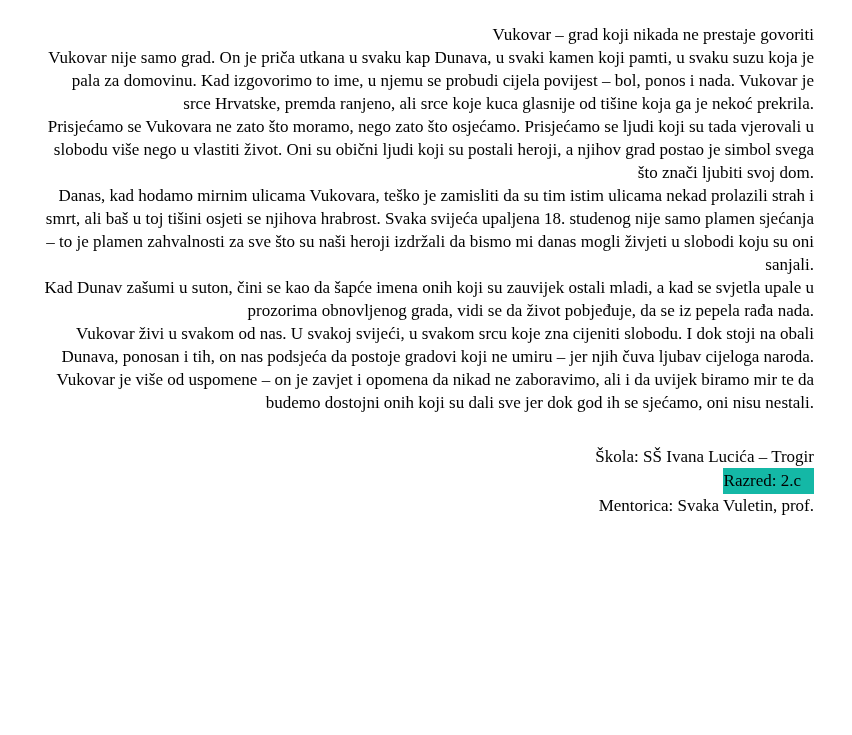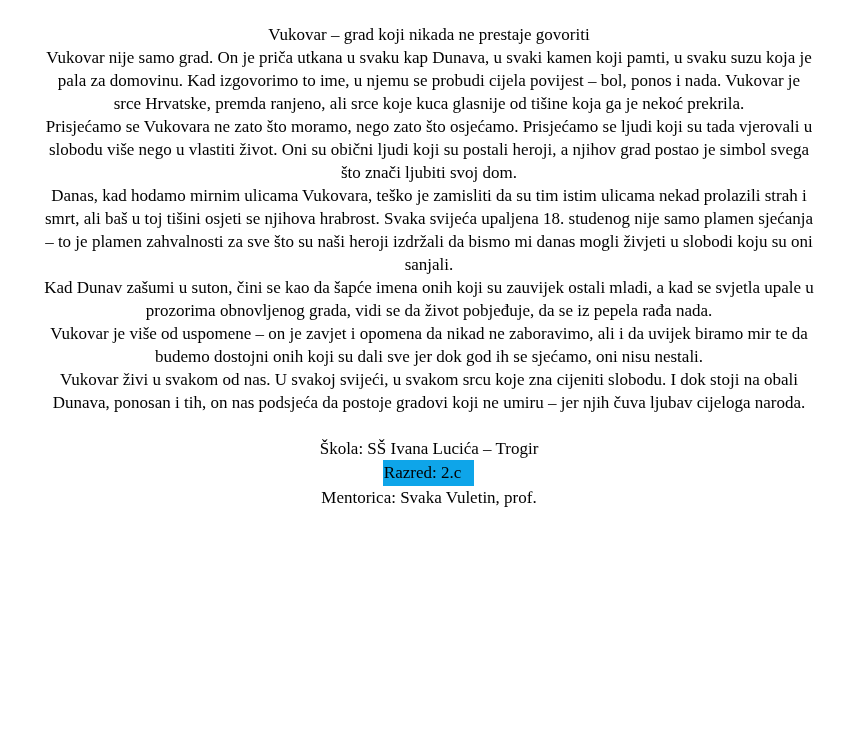--- a/index.html
+++ b/index.html
@@ -19,49 +19,49 @@
     padding: 23px 38px 0 44px;
     font-family: "Liberation Serif", "DejaVu Serif", serif;
     font-size: 17px;
     line-height: 23px;
     color: #000000;
     background: #ffffff;
   }
   .page p {
     margin: 0;
     max-width: 772px;
-    text-align: center;
+    text-align: right;
   }
   .doc-title {
     margin-bottom: 23px; 
   }
   .credits {
-    margin-top: 23px; 
+    margin-top: 31px; 
   }
   .selection-highlight {
     display: inline-block;
     padding: 1px 13px 2px 1px; 
     margin-left: -1px;
   }
 </style>
 </head>
 <body>
 
 <div class="page" style="color: rgb(0, 0, 0); background: rgb(255, 255, 255);">
 
   <p class="doc-title">Vukovar – grad koji nikada ne prestaje govoriti</p>
 
   <div>
     <p>Vukovar nije samo grad. On je priča utkana u svaku kap Dunava, u svaki kamen koji pamti, u svaku suzu koja je pala za domovinu. Kad izgovorimo to ime, u njemu se probudi cijela povijest – bol, ponos i nada. Vukovar je srce Hrvatske, premda ranjeno, ali srce koje kuca glasnije od tišine koja ga je nekoć prekrila.</p>
     <p>Prisjećamo se Vukovara ne zato što moramo, nego zato što osjećamo. Prisjećamo se ljudi koji su tada vjerovali u slobodu više nego u vlastiti život. Oni su obični ljudi koji su postali heroji, a njihov grad postao je simbol svega što znači ljubiti svoj dom.</p>
     <p>Danas, kad hodamo mirnim ulicama Vukovara, teško je zamisliti da su tim istim ulicama nekad prolazili strah i smrt, ali baš u toj tišini osjeti se njihova hrabrost. Svaka svijeća upaljena 18. studenog nije samo plamen sjećanja – to je plamen zahvalnosti za sve što su naši heroji izdržali da bismo mi danas mogli živjeti u slobodi koju su oni sanjali.</p>
     <p>Kad Dunav zašumi u suton, čini se kao da šapće imena onih koji su zauvijek ostali mladi, a kad se svjetla upale u prozorima obnovljenog grada, vidi se da život pobjeđuje, da se iz pepela rađa nada.</p>
+    <p>Vukovar živi u svakom od nas. U svakoj svijeći, u svakom srcu koje zna cijeniti slobodu. I dok stoji na obali Dunava, ponosan i tih, on nas podsjeća da postoje gradovi koji ne umiru – jer njih čuva ljubav cijeloga naroda.</p>
     <p>Vukovar je više od uspomene – on je zavjet i opomena da nikad ne zaboravimo, ali i da uvijek biramo mir te da budemo dostojni onih koji su dali sve jer dok god ih se sjećamo, oni nisu nestali.</p>
-    <p>Vukovar živi u svakom od nas. U svakoj svijeći, u svakom srcu koje zna cijeniti slobodu. I dok stoji na obali Dunava, ponosan i tih, on nas podsjeća da postoje gradovi koji ne umiru – jer njih čuva ljubav cijeloga naroda.</p>
   </div>
 
   <div class="credits">
     <p>Škola: SŠ Ivana Lucića – Trogir</p>
-    <p><span class="selection-highlight" style="background-color: #0ea5e9;">Razred: 2.c</span></p>
+    <p><span class="selection-highlight" style="background-color: #14b8a6;">Razred: 2.c</span></p>
     <p>Mentorica: Svaka Vuletin, prof.</p>
   </div>
 
 </div>
 
 </body></html>

